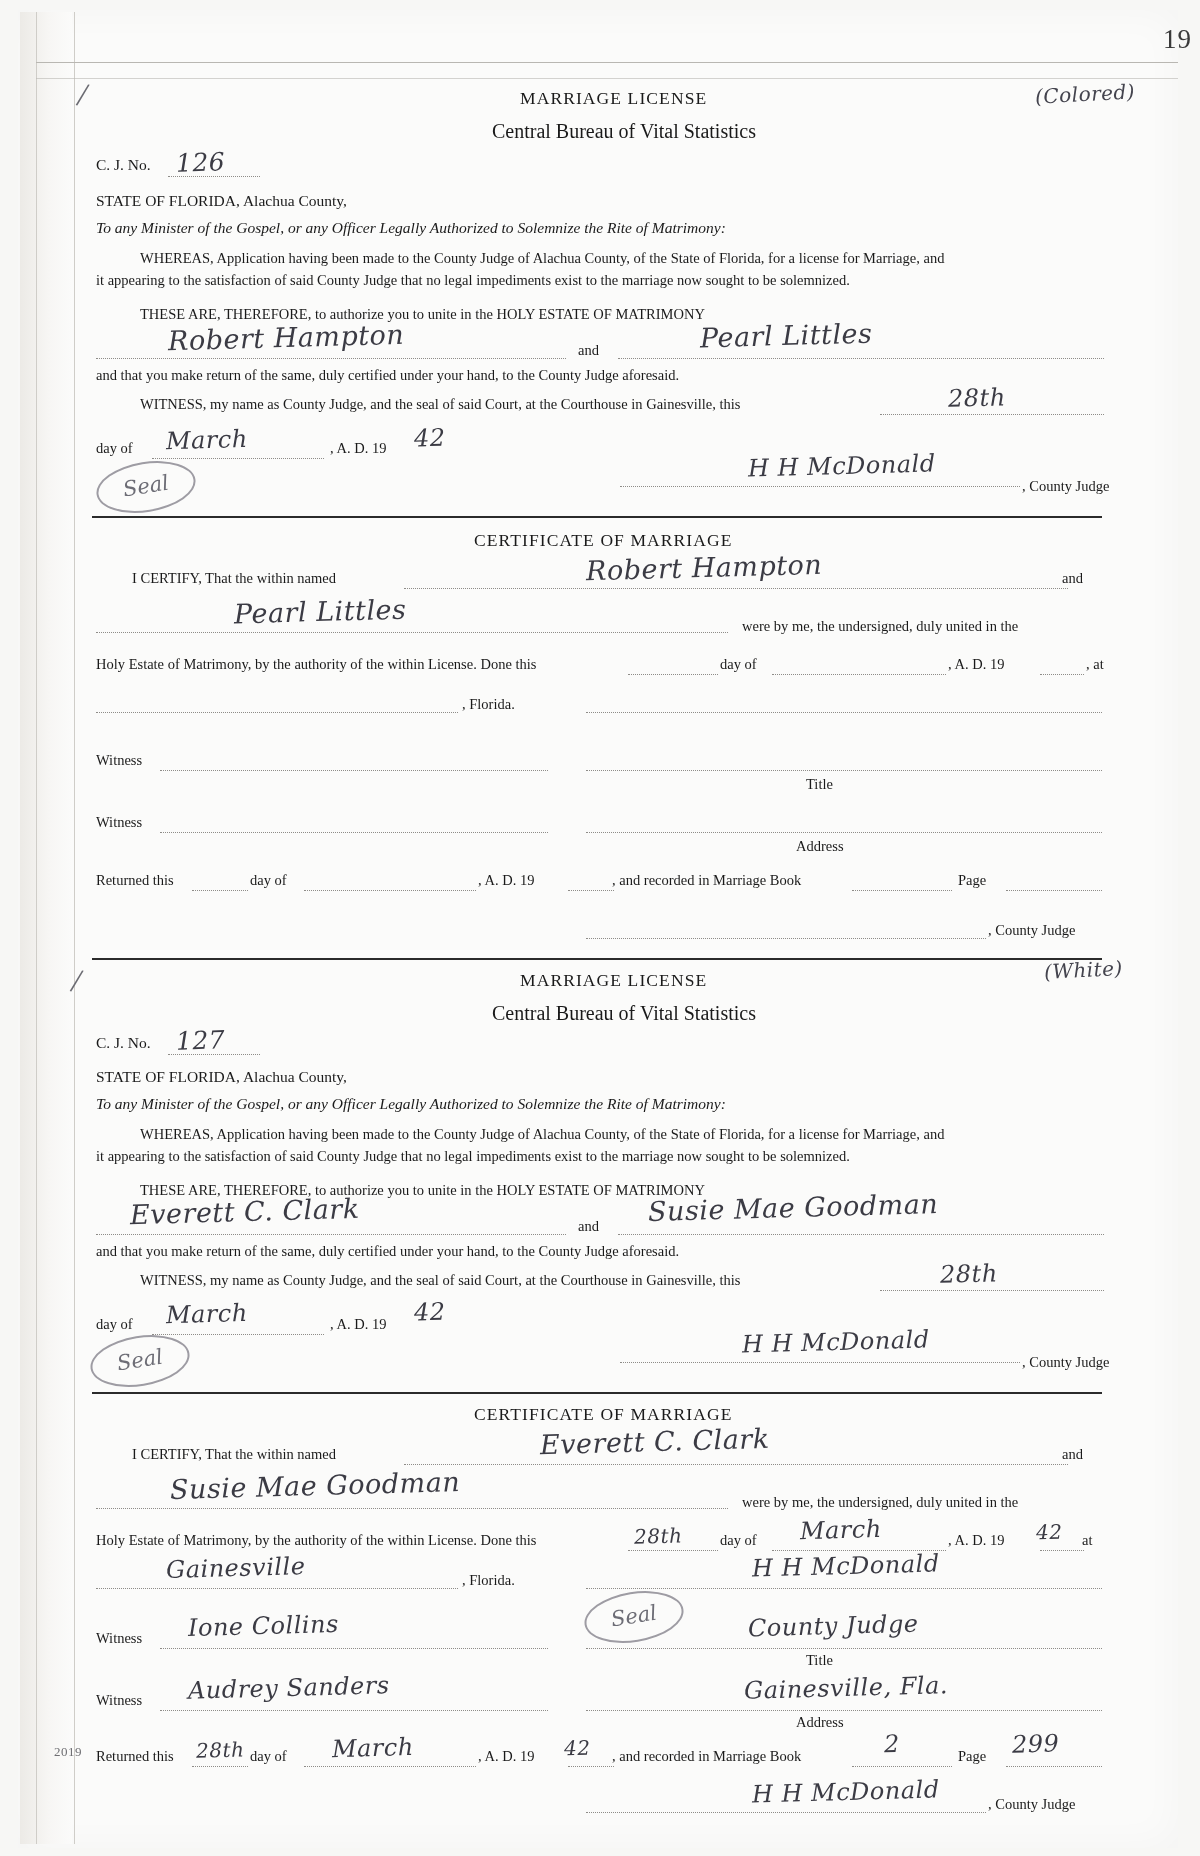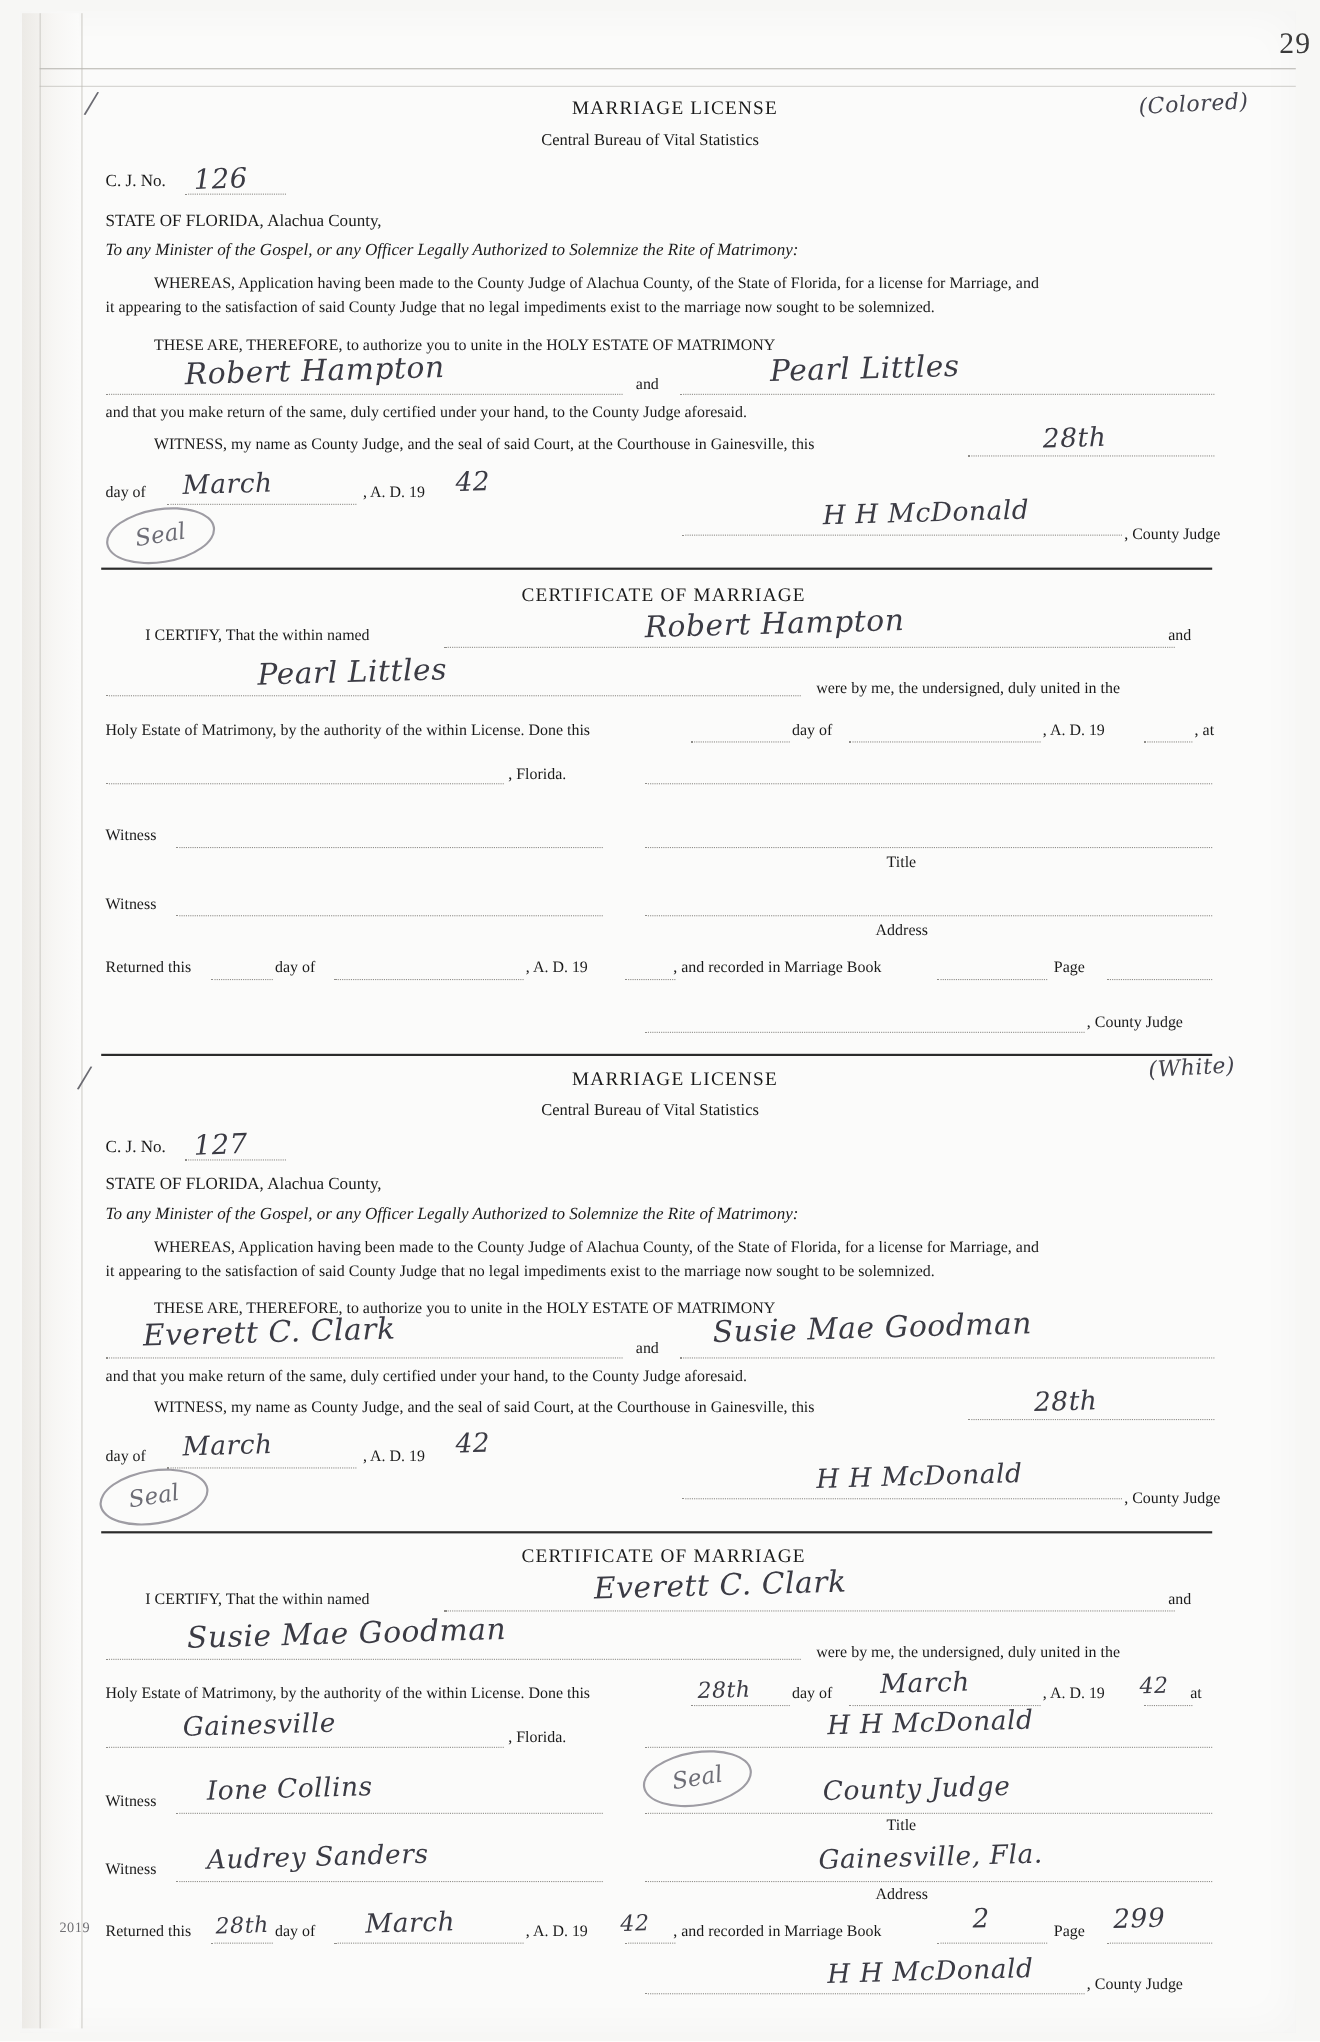--- a/index.html
+++ b/index.html
@@ -24,21 +24,21 @@
 
   .corner-num{
     position:absolute;right:8px;top:24px;font-family:"Liberation Serif",serif;
     font-size:27px;color:#3a3a3a;letter-spacing:1px;
   }
 
   
   .t{position:absolute;white-space:nowrap;}
   .center{}
   .ttl{font-size:17.5px;letter-spacing:1.1px;}
-  .sub{font-size:15px;}
+  .sub{font-size:20px;}
   .body{font-size:15.5px;}
   .ital{font-style:italic;font-size:15.5px;}
   .sm{font-size:14.5px;}
 
   
   .blank{position:absolute;border-bottom:1px dotted #8e8c88;height:0;}
 
   
   .hw{
     position:absolute;white-space:nowrap;
@@ -77,21 +77,21 @@
 
 <div class="page">
   <div class="scan"></div>
   <div class="left-margin-strip"></div>
 
   <div class="vline" style="left:36px;top:12px;width:1px;height:1832px;"></div>
   <div class="vline" style="left:74px;top:12px;width:1px;height:1832px;"></div>
   <div class="hline" style="left:36px;top:62px;width:1142px;height:1px;"></div>
   <div class="hline" style="left:36px;top:78px;width:1142px;height:1px;opacity:.6;"></div>
 
-  <div class="corner-num">29</div>
+  <div class="corner-num">19</div>
 
   <div class="slash" style="left:78px;top:76px;">/</div>
   <div class="t ttl" style="left:520px;top:88px;">MARRIAGE LICENSE</div>
   <div class="hw note" style="left:1035px;top:82px;">(Colored)</div>
   <div class="t sub" style="left:492px;top:120px;">Central Bureau of Vital Statistics</div>
 
   <div class="t body" style="left:96px;top:156px;">C. J. No.</div>
   <div class="blank" style="left:168px;top:176px;width:92px;"></div>
   <div class="hw num" style="left:176px;top:148px;">126</div>
 

